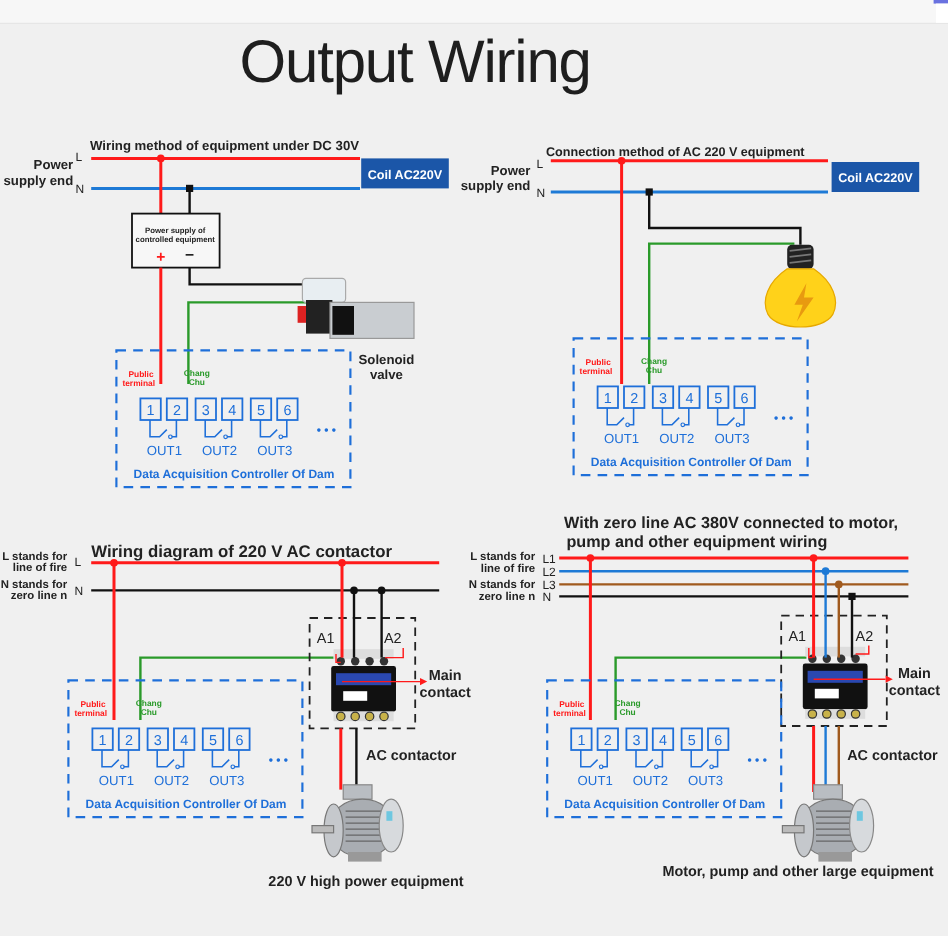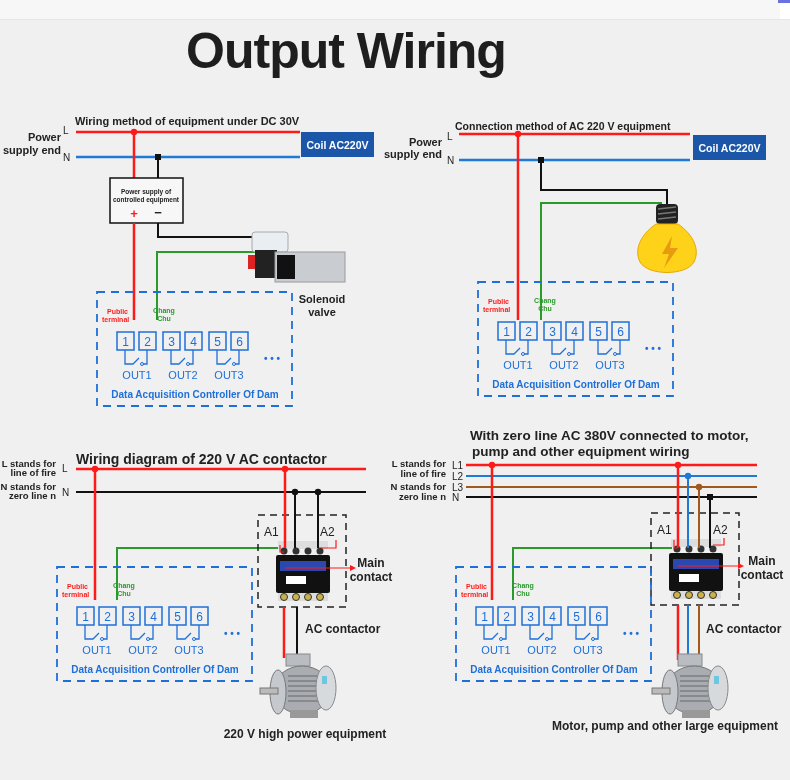--- a/index.html
+++ b/index.html
@@ -1,20 +1,20 @@
 <!DOCTYPE html>
 <html><head>
 <meta charset="utf-8">
 <style>
   html, body { margin:0; padding:0; }
   body { width:790px; height:780px; background:#f0f0f0; position:relative; overflow:hidden; font-family:"Liberation Sans", sans-serif; }
   .topbar { position:absolute; left:0; top:0; width:790px; height:19px; background:#f7f7f7; border-bottom:1px solid #e6e6e6; }
   .topbar-accent { position:absolute; right:0; top:0; width:12px; height:3px; background:#6a72e0; }
   .topbar-right { position:absolute; right:0; top:3px; width:10px; height:16px; background:#fff; }
-  .title { position:absolute; left:0; top:22px; width:692px; text-align:center; font-size:50px; font-weight:bold; color:#1e1e1e; letter-spacing:-1px; }
+  .title { position:absolute; left:0; top:22px; width:692px; text-align:center; font-size:50px; font-weight:normal; color:#1e1e1e; letter-spacing:-1px; }
   svg text { font-family:"Liberation Sans", sans-serif; }
   #diagram { position:absolute; left:0; top:0; }
 </style>
 </head>
 <body>
 
 <div class="topbar">
   <div class="topbar-accent"></div>
   <div class="topbar-right"></div>
 </div>

